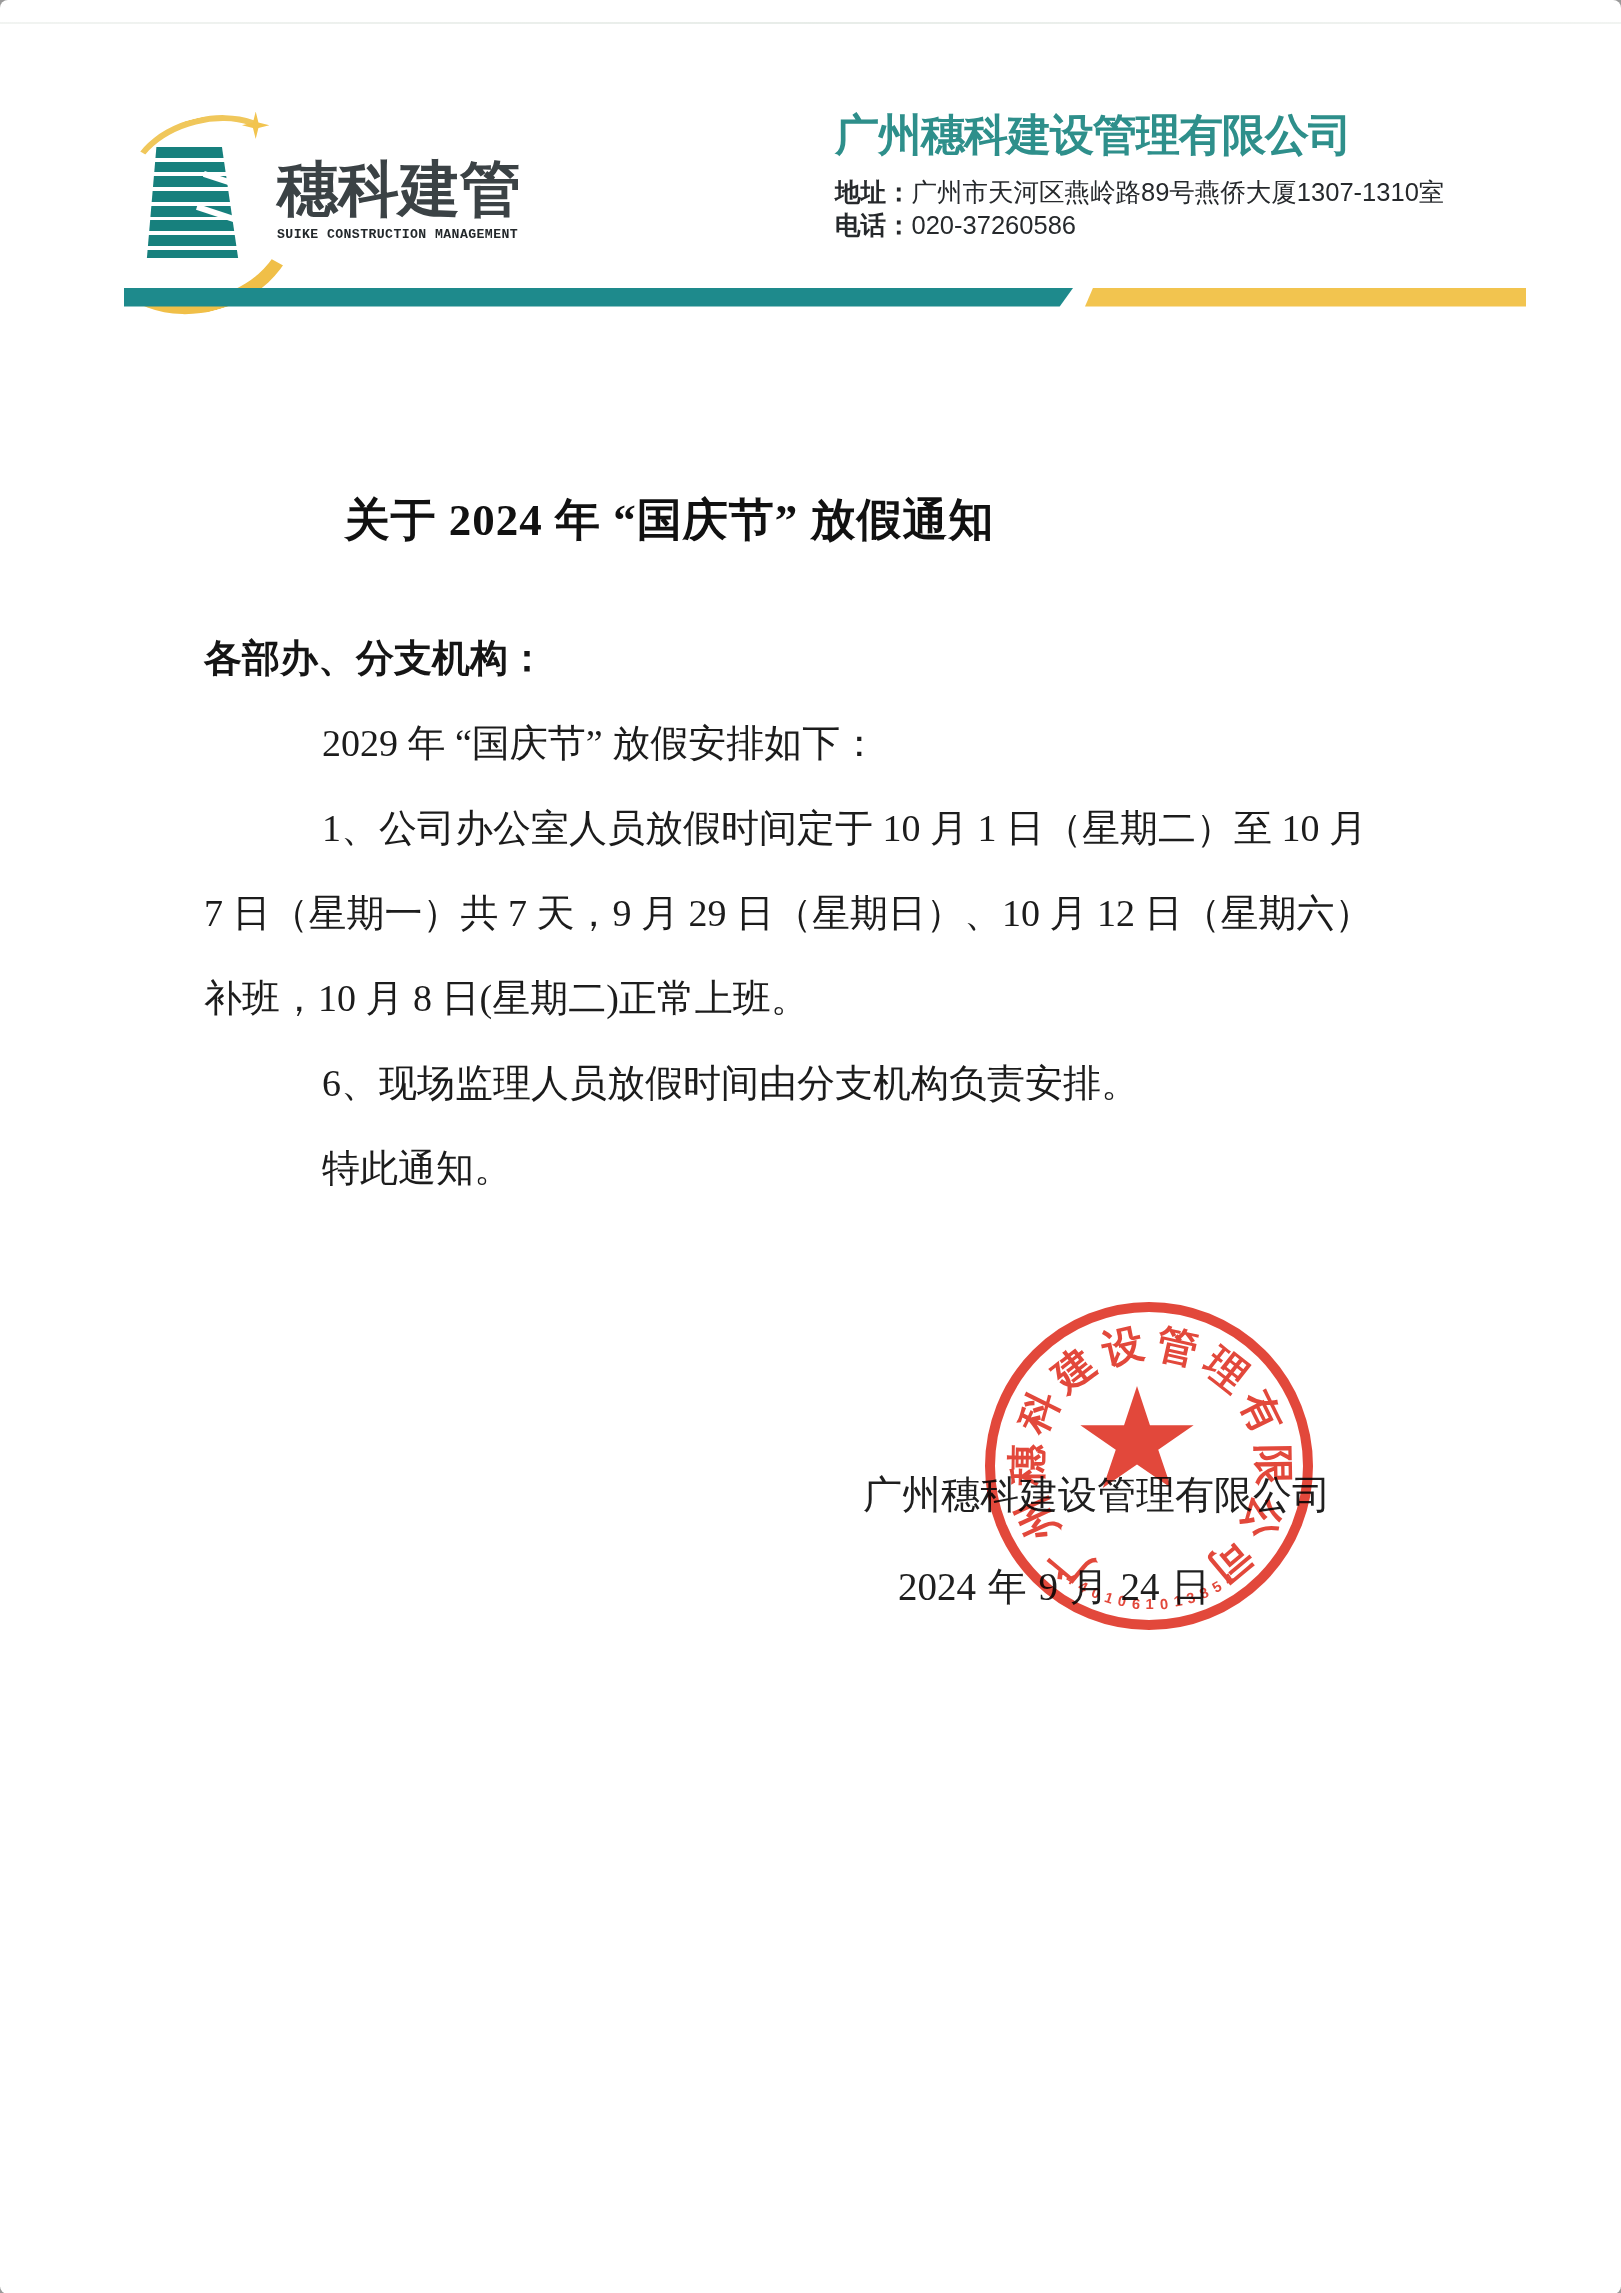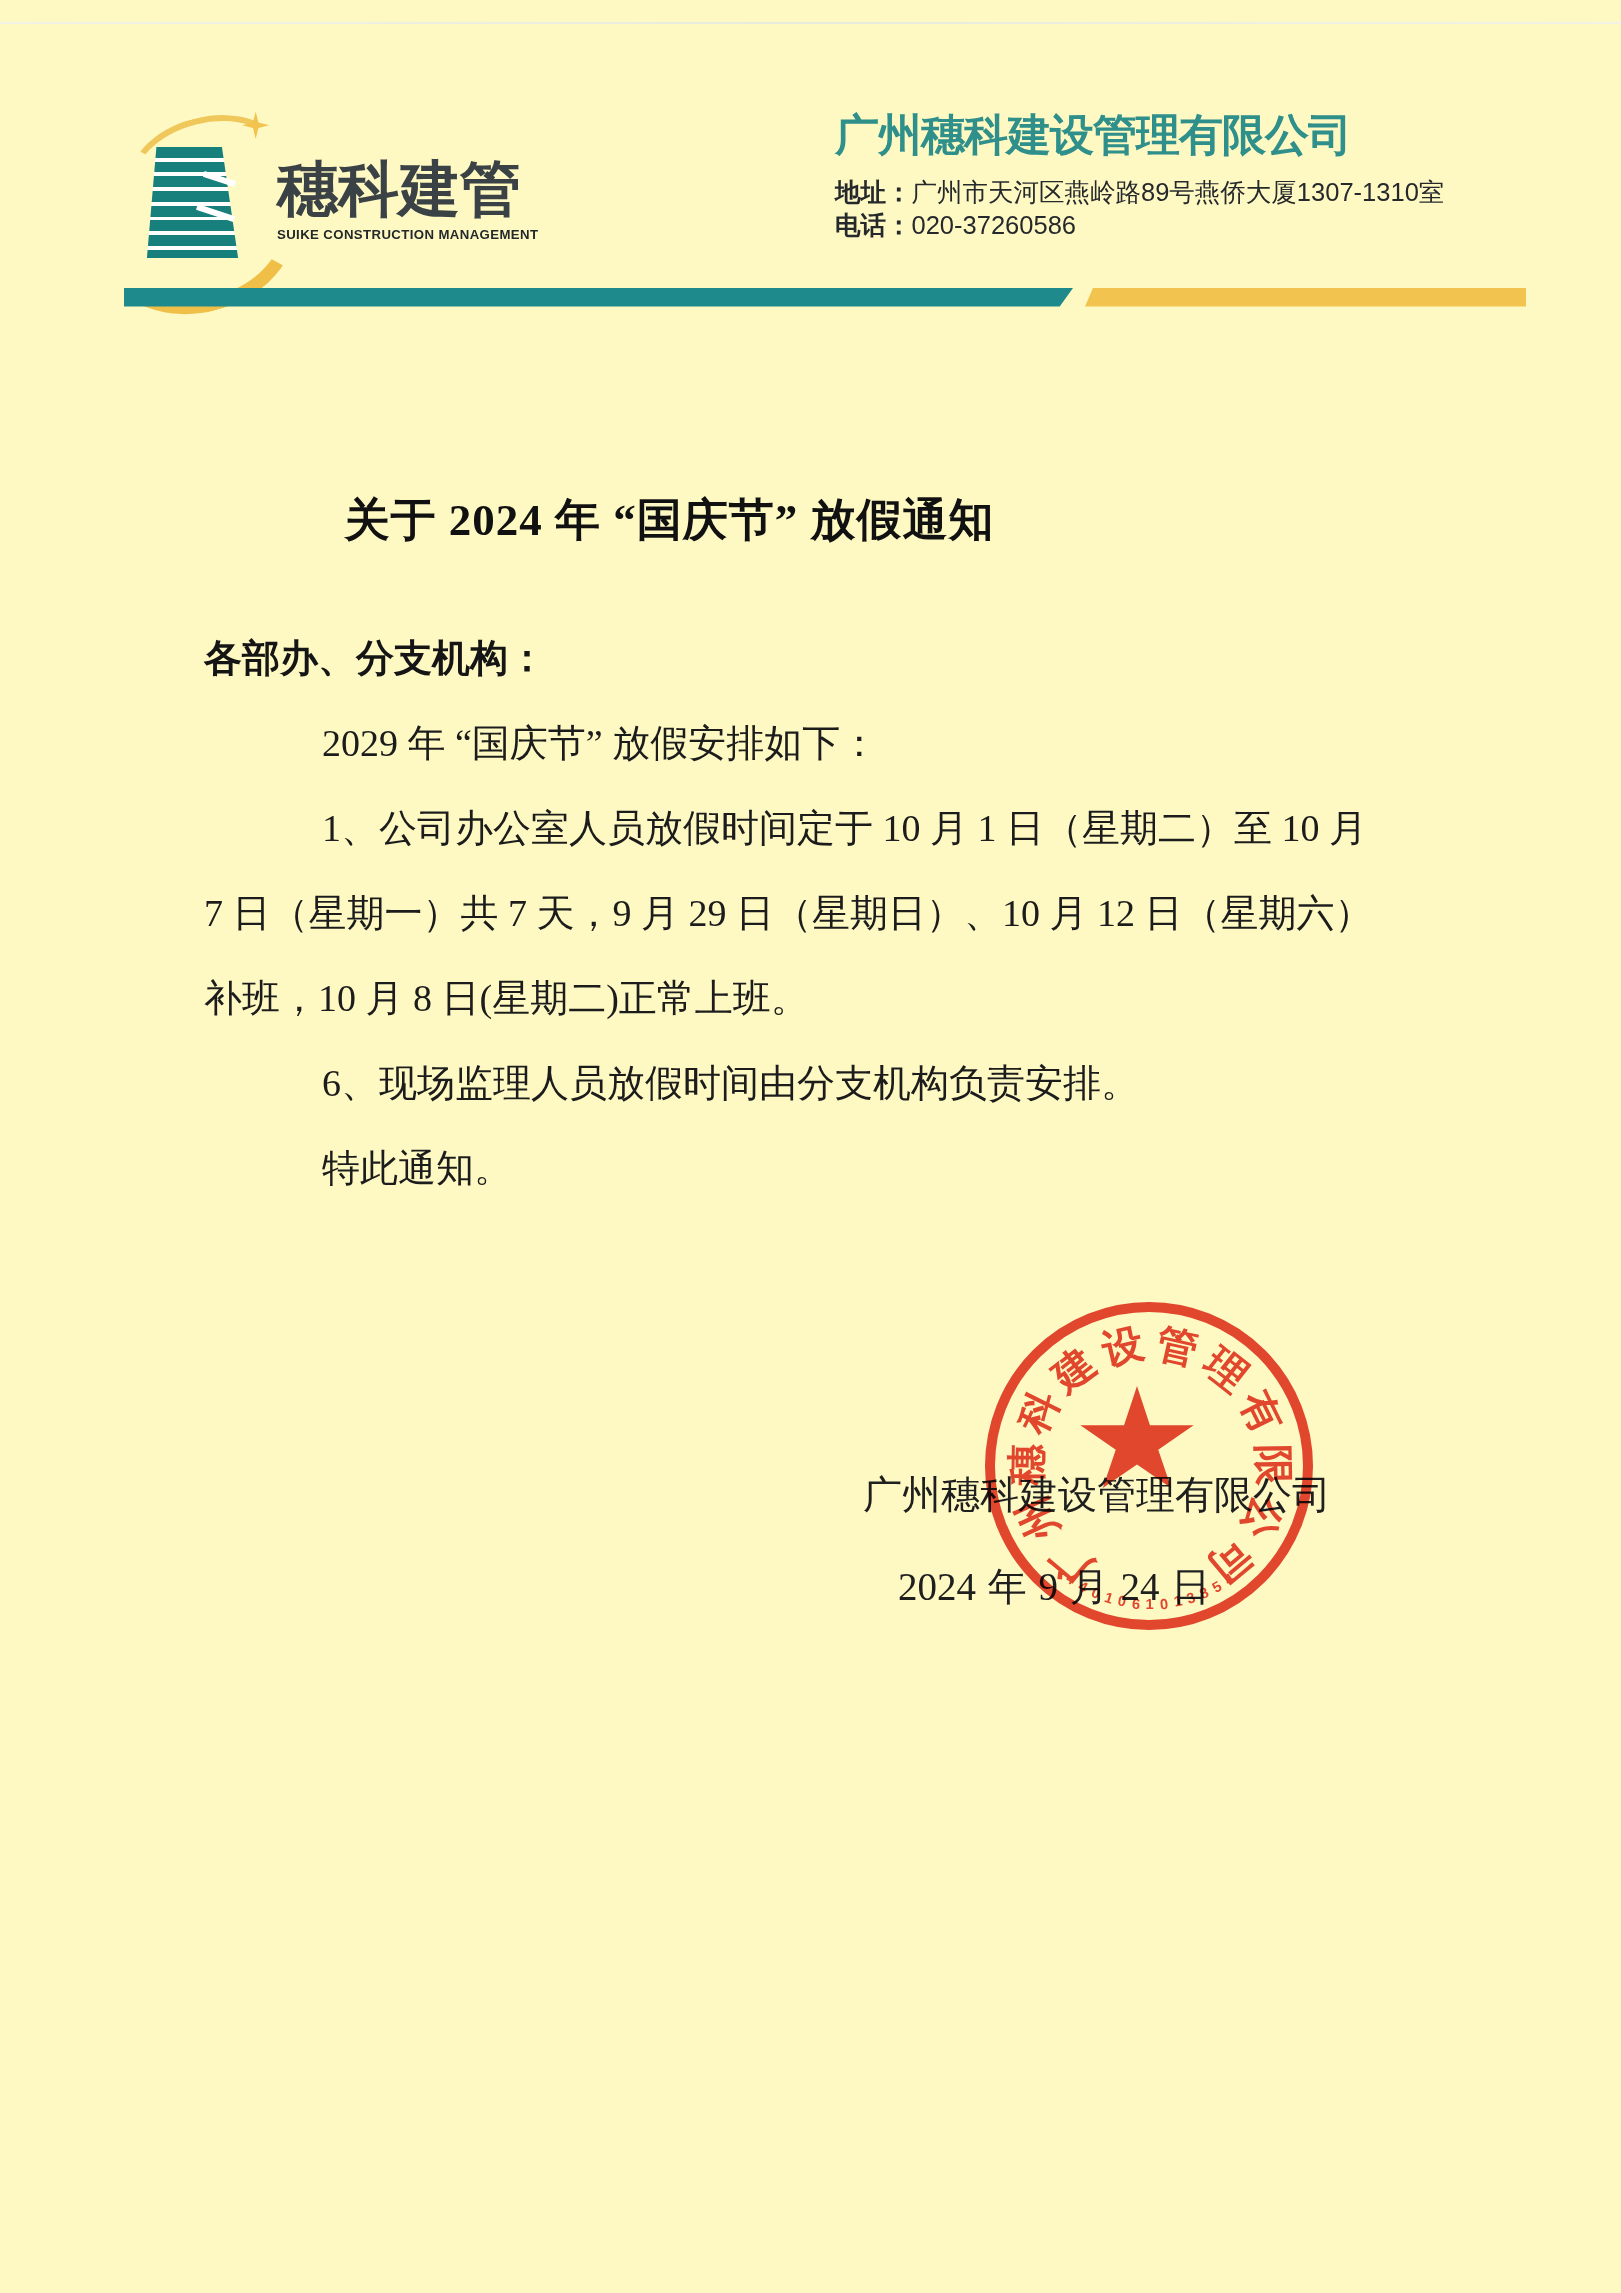--- a/index.html
+++ b/index.html
@@ -1,19 +1,19 @@
 <!DOCTYPE html>
 <html><head>
 <meta charset="utf-8">
 <style>
   html,body{margin:0;padding:0;background:#9a9a9a;}
   .page{
     position:relative;width:1621px;height:2294px;margin:0 auto;
-    background:#fef9c3;overflow:hidden;
-    font-family:"Liberation Serif","DejaVu Serif",serif;color:#1c1c1c;
+    background:#ffffff;overflow:hidden;
+    font-family:"Liberation Serif","DejaVu Serif",serif;color:#1c1c1c;border-radius:8px;
   }
   .scan-line{position:absolute;left:0;top:21.6px;width:100%;height:2px;
     background:linear-gradient(90deg,#eef1ee,#e2e8e3,#eef1ee);opacity:.8;}
 
   
   .logo-mark{position:absolute;left:110px;top:90px;width:176px;height:196px;}
   .logo-building{
     position:absolute;left:35px;top:57px;width:95px;height:111px;
     background:repeating-linear-gradient(180deg,#17807d 0 10.8px,#ffffff 10.8px 14.7px);
     clip-path:polygon(12% 0,81% 0,98% 100%,2% 100%);
@@ -28,21 +28,21 @@
     position:absolute;left:17.6px;top:27.4px;width:147px;height:94px;border:6.9px solid transparent;
     border-top-color:#f0c75b;border-radius:50%;transform:rotate(-14deg);
   }
   .logo-star{
     position:absolute;left:132px;top:21.6px;width:27.4px;height:27.4px;background:#f2c44f;
     clip-path:polygon(50% 0,60% 40%,100% 50%,60% 60%,50% 100%,40% 60%,0 50%,40% 40%);
   }
   .logo-text{position:absolute;left:277px;top:159px;line-height:1;}
   .logo-zh{font-family:"Liberation Sans","DejaVu Sans",sans-serif;font-weight:bold;
     font-size:61px;color:#3b4245;letter-spacing:0px;}
-  .logo-en{font-family:Liberation Sans, sans-serif;font-weight:bold;
+  .logo-en{font-family:Liberation Mono, monospace;font-weight:bold;
     font-size:13.2px;color:#23282b;letter-spacing:0.4px;margin-top:7.8px;}
 
   .co-name{
     position:absolute;left:835px;top:106px;
     font-family:"Liberation Sans","DejaVu Sans",sans-serif;font-weight:bold;
     font-size:44px;color:#2e8f8b;letter-spacing:-1px;white-space:nowrap;
   }
   .co-info{
     position:absolute;left:835px;top:176px;
     font-family:"Liberation Sans","DejaVu Sans",sans-serif;

